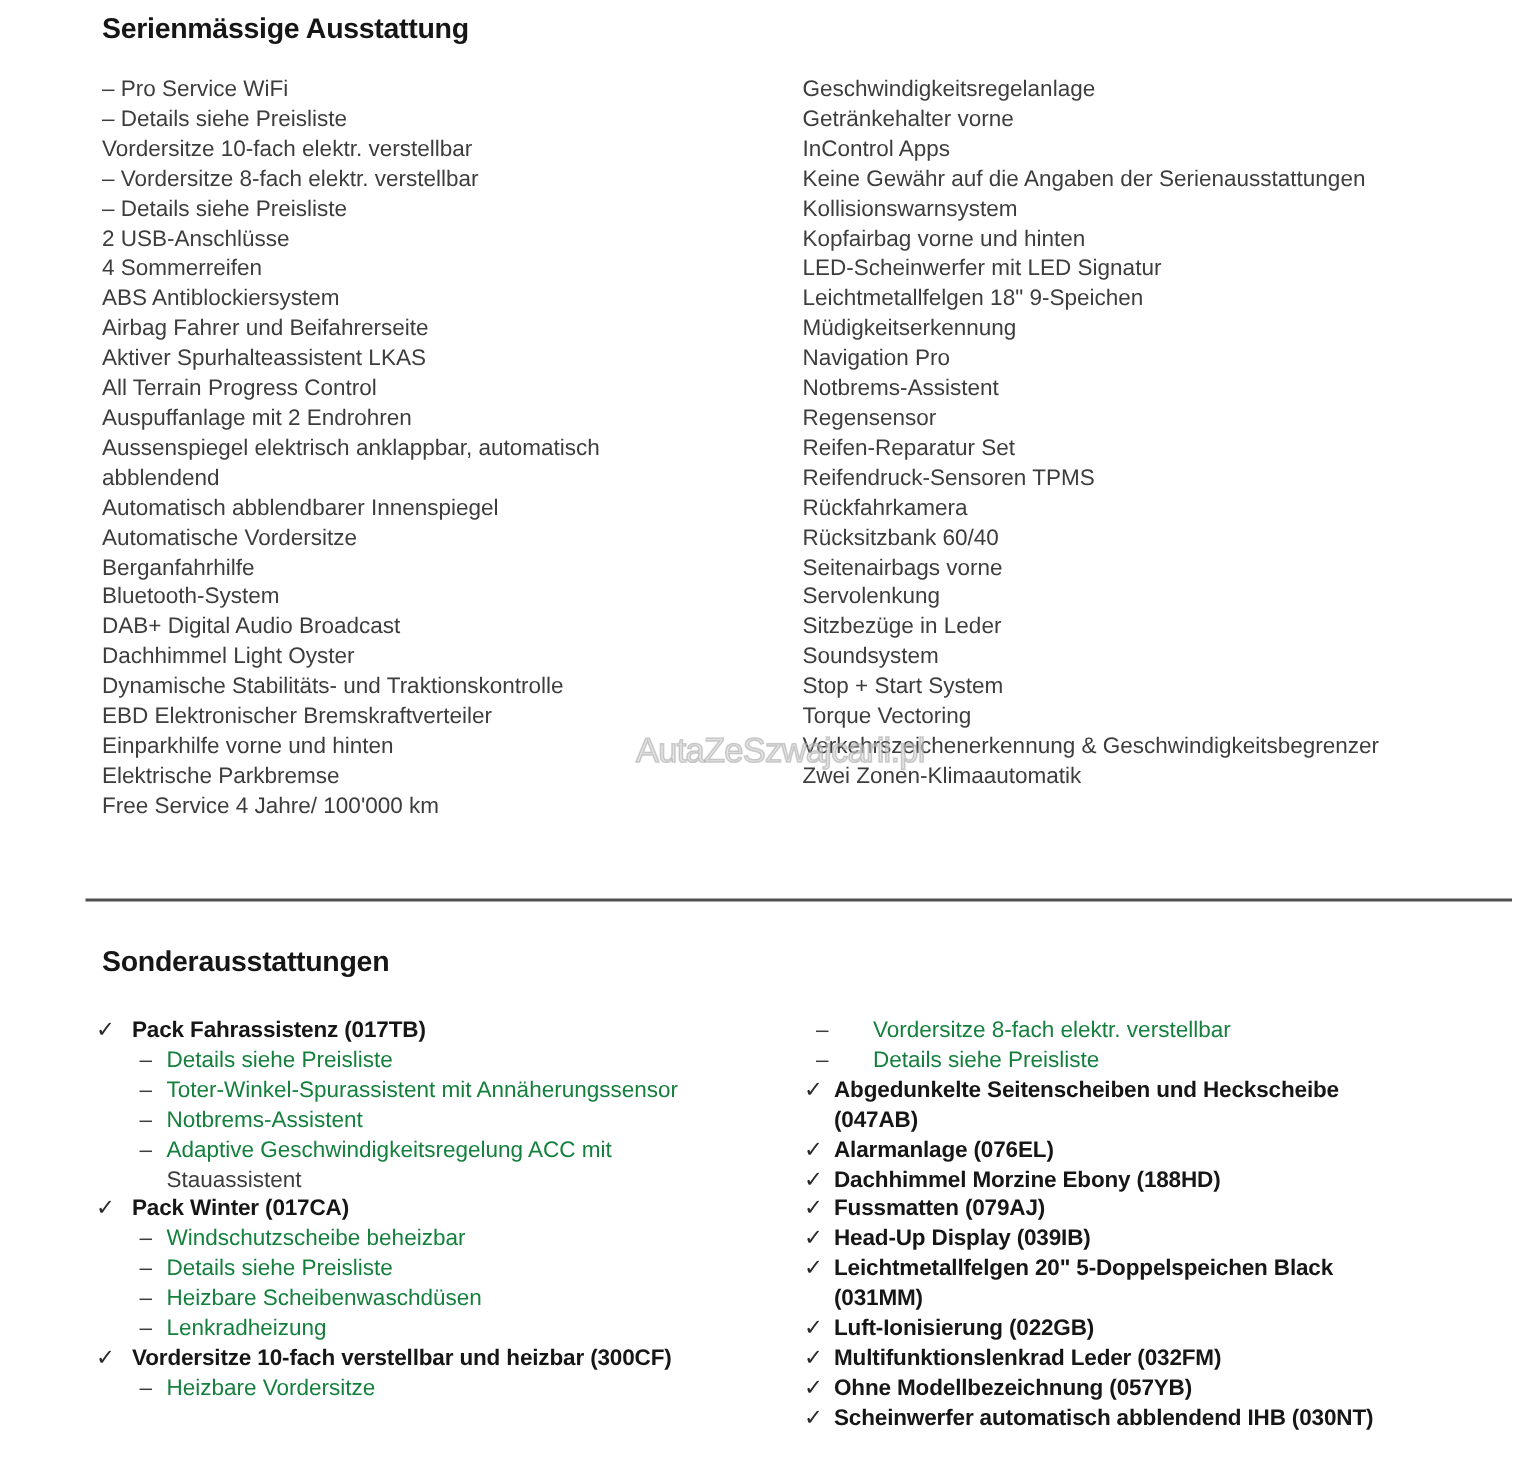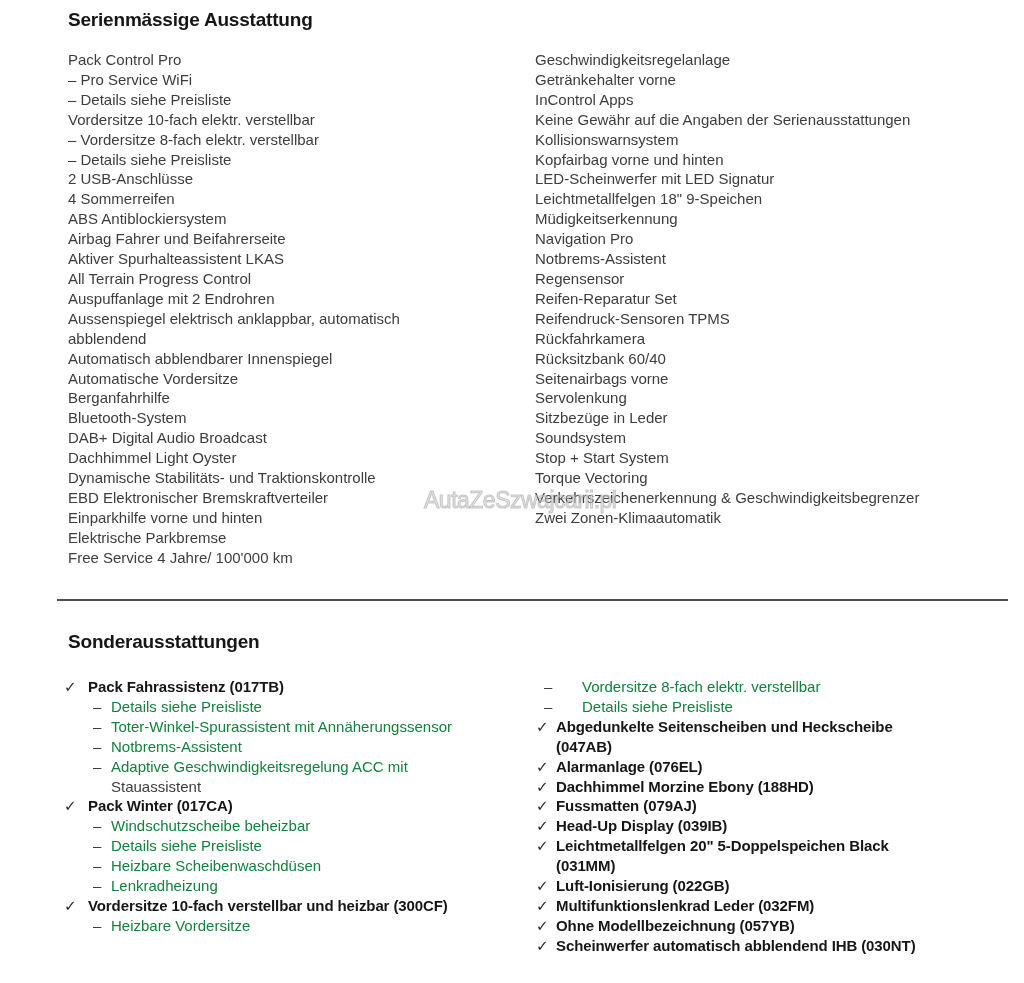--- a/index.html
+++ b/index.html
@@ -99,21 +99,20 @@
   }
 </style>
 </head>
 <body>
 
 <div class="page">
 
   <h1 class="section-title" id="std-title">Serienmässige Ausstattung</h1>
 
   <div class="col" id="std-left">
-      <div class="line">Pack Control Pro</div>
       <div class="line">– Pro Service WiFi</div>
       <div class="line">– Details siehe Preisliste</div>
       <div class="line">Vordersitze 10-fach elektr. verstellbar</div>
       <div class="line">– Vordersitze 8-fach elektr. verstellbar</div>
       <div class="line">– Details siehe Preisliste</div>
       <div class="line">2 USB-Anschlüsse</div>
       <div class="line">4 Sommerreifen</div>
       <div class="line">ABS Antiblockiersystem</div>
       <div class="line">Airbag Fahrer und Beifahrerseite</div>
       <div class="line">Aktiver Spurhalteassistent LKAS</div>

